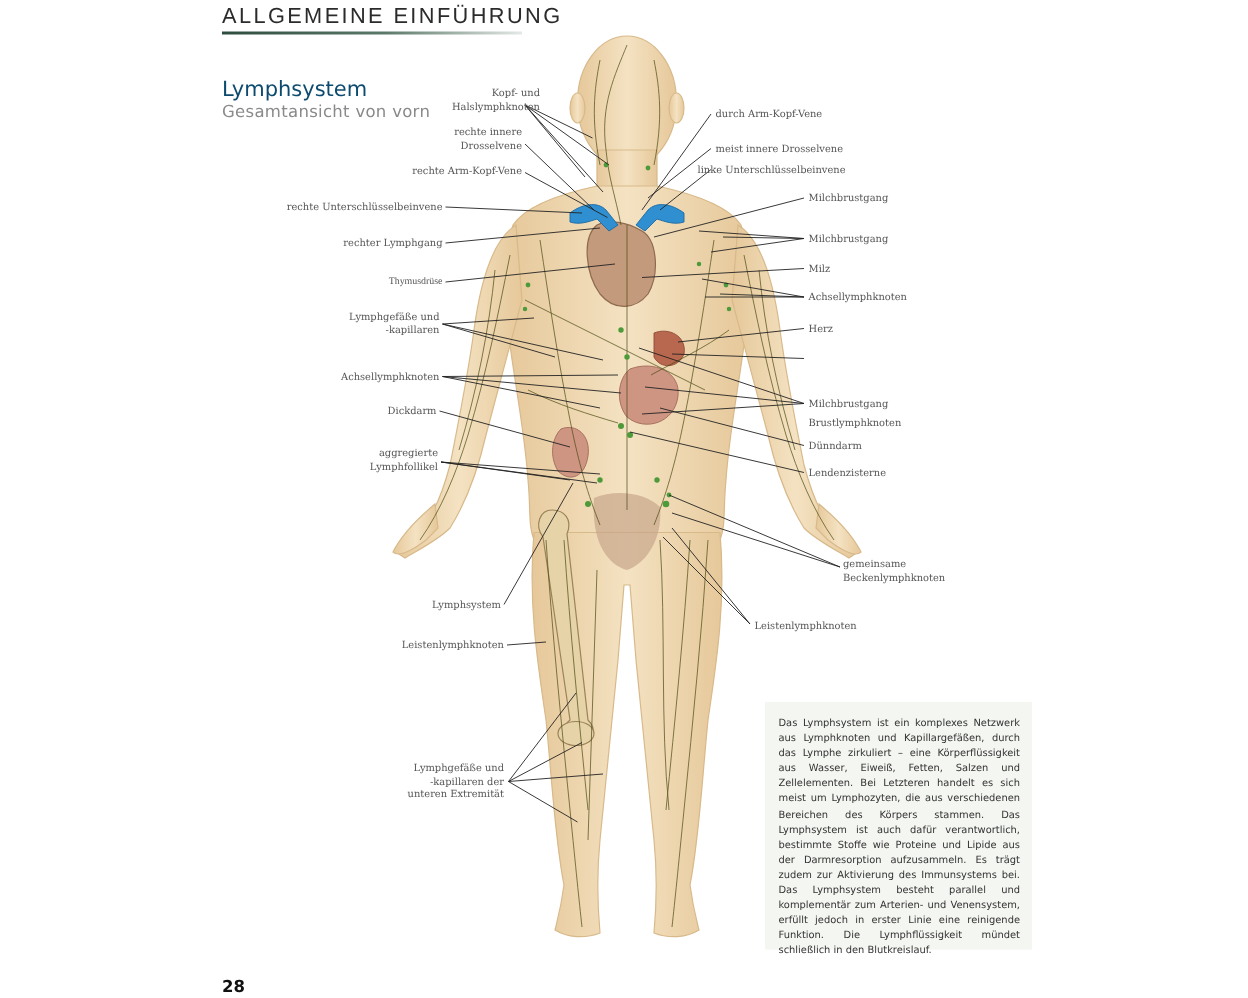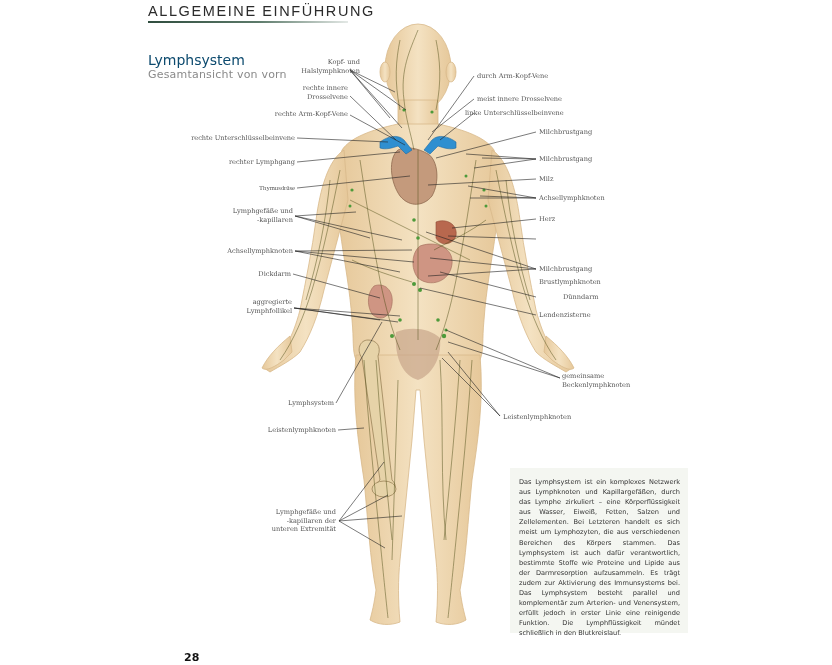--- a/index.html
+++ b/index.html
@@ -7,21 +7,21 @@
   .page { position: absolute; left: 0; top: 0; width: 832px; height: 665px; background: #ffffff; }
   .section-header { position: absolute; left: 148px; top: 3px; font-family: "Liberation Sans", sans-serif; font-size: 14.5px; letter-spacing: 1.6px; color: #2b2b2b; white-space: nowrap; }
   .header-rule { position: absolute; left: 148px; top: 21px; width: 200px; height: 1.5px; background: linear-gradient(to right, #2f4d3e 0%, #5c7a6a 55%, #e4e9e6 100%); }
   .title { position: absolute; left: 148px; top: 52px; font-family: "DejaVu Sans", sans-serif; font-size: 14px; color: #0c4a6e; white-space: nowrap; }
   .subtitle { position: absolute; left: 148px; top: 68px; font-family: "DejaVu Sans", sans-serif; font-size: 11px; color: #8a8a8a; white-space: nowrap; letter-spacing: 0.2px; }
   .figure { position: absolute; left: 0; top: 0; width: 832px; height: 665px; }
   .lbl { position: absolute; font-family: "DejaVu Serif", serif; font-size: 6.6px; color: #555; line-height: 8.5px; white-space: nowrap; }
   .lbl.r { text-align: right; }
   .info-box { position: absolute; left: 510px; top: 468px; width: 178px; height: 165px; background: #f4f6f1; box-sizing: border-box; padding: 9px 8px 6px 9px; }
   .info-text { font-family: "DejaVu Sans", sans-serif; font-size: 6.6px; line-height: 10.1px; color: #333; text-align: justify; hyphens: manual; margin: 0; }
-  .page-number { position: absolute; left: 148px; top: 651px; font-family: "DejaVu Sans", sans-serif; font-weight: bold; font-size: 11px; color: #111; margin-left: 36px; }
+  .page-number { position: absolute; left: 148px; top: 651px; font-family: "DejaVu Sans", sans-serif; font-weight: bold; font-size: 11px; color: #111; }
 </style>
 </head>
 <body>
 
 <div class="page">
 
   <div class="section-header">ALLGEMEINE EINFÜHRUNG</div>
   <div class="header-rule"></div>
 
   <div class="title">Lymphsystem</div>
@@ -192,21 +192,21 @@
   <div class="lbl" style="left:477px; top:72px;">durch Arm-Kopf-Vene</div>
   <div class="lbl" style="left:477px; top:95px;">meist innere Drosselvene</div>
   <div class="lbl" style="left:465px; top:109px;">linke Unterschlüsselbeinvene</div>
   <div class="lbl" style="left:539px; top:128px;">Milchbrustgang</div>
   <div class="lbl" style="left:539px; top:155px;">Milchbrustgang</div>
   <div class="lbl" style="left:539px; top:175px;">Milz</div>
   <div class="lbl" style="left:539px; top:194px;">Achsellymphknoten</div>
   <div class="lbl" style="left:539px; top:215px;">Herz</div>
   <div class="lbl" style="left:539px; top:251px;margin-top:27px;">Brustlymphknoten</div>
   <div class="lbl" style="left:539px; top:265px;">Milchbrustgang</div>
-  <div class="lbl" style="left:539px; top:293px;margin-left:24px;">Dünndarm</div>
+  <div class="lbl" style="left:539px; top:293px;">Dünndarm</div>
   <div class="lbl" style="left:539px; top:311px;">Lendenzisterne</div>
   <div class="lbl" style="left:562px; top:372px; white-space:pre-line;">gemeinsame
 Beckenlymphknoten</div>
   <div class="lbl" style="left:503px; top:413px;">Leistenlymphknoten</div>
 
   <div class="info-box">
     <p class="info-text">Das Lymphsystem ist ein komplexes Netzwerk aus Lymphknoten und Kapillargefäßen, durch das Lymphe zirkuliert – eine Körperflüssigkeit aus Wasser, Eiweiß, Fetten, Salzen und Zellelementen. Bei Letzteren handelt es sich meist um Lymphozyten, die aus verschiedenen Bereichen des Körpers stammen. Das Lymphsystem ist auch dafür verantwortlich, bestimmte Stoffe wie Proteine und Lipide aus der Darmresorption aufzusammeln. Es trägt zudem zur Aktivierung des Immunsystems bei. Das Lymphsystem besteht parallel und komplementär zum Arterien- und Venensystem, erfüllt jedoch in erster Linie eine reinigende Funktion. Die Lymphflüssigkeit mündet schließlich in den Blutkreislauf.</p>
   </div>
 
   <div class="page-number">28</div>

